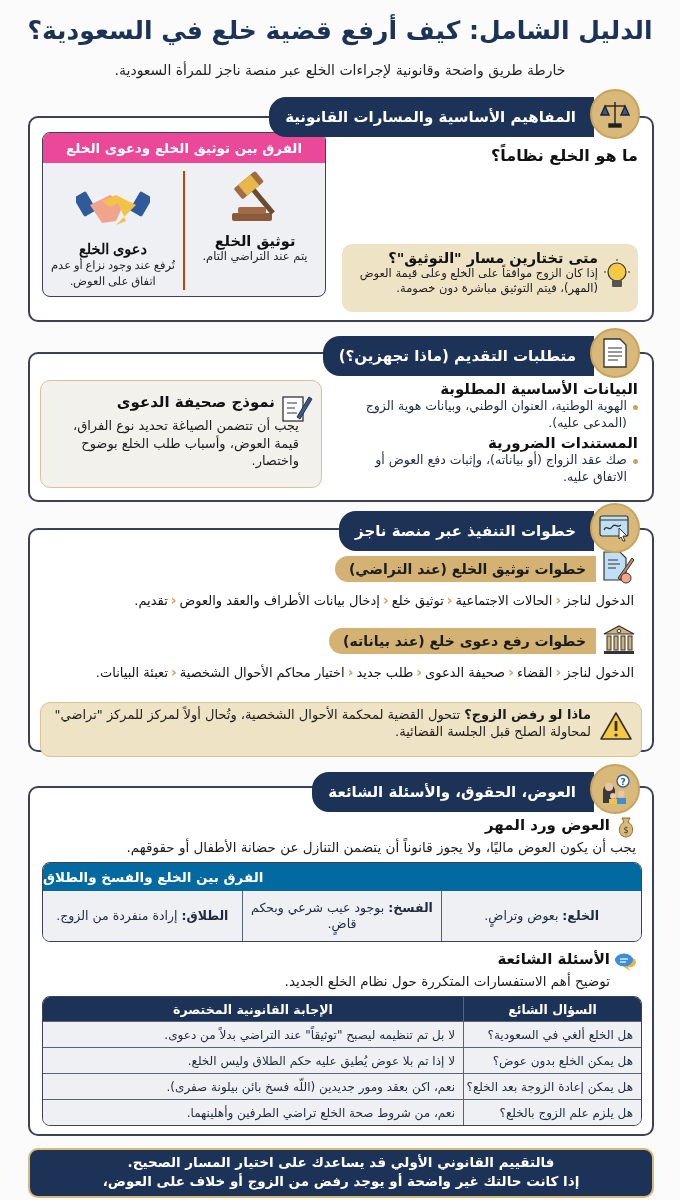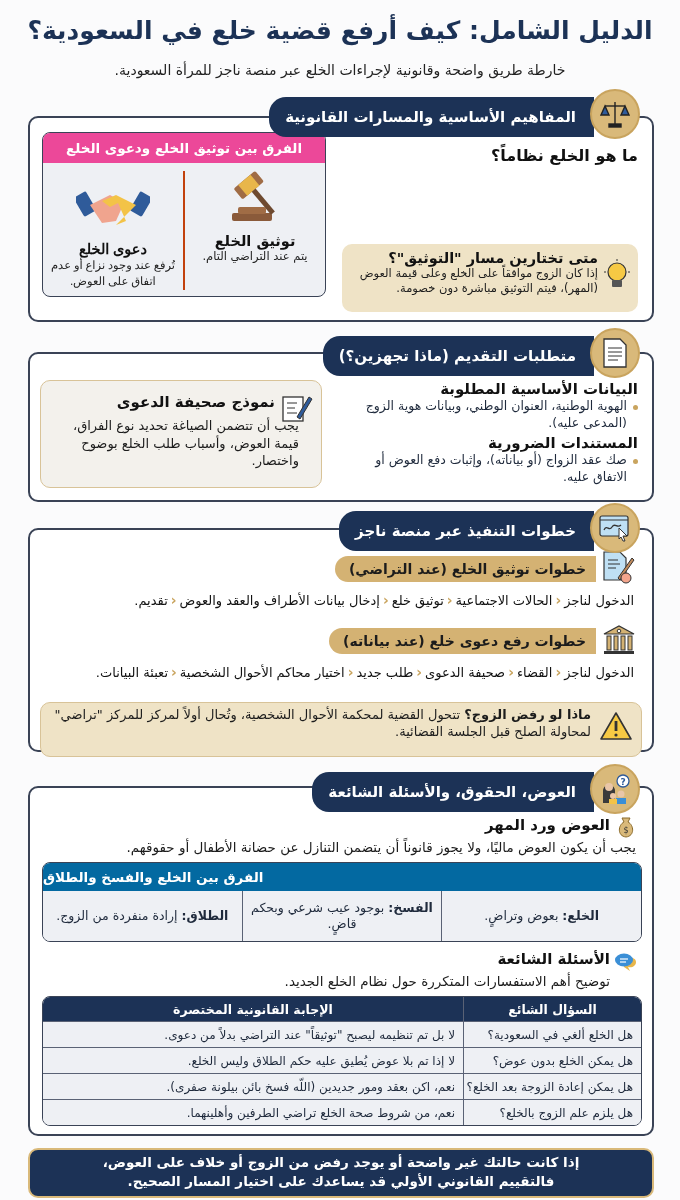--- a/index.html
+++ b/index.html
@@ -320,15 +320,15 @@
     <circle cx="22" cy="21" r="3.5" fill="#e9c6a8"></circle>
       <rect x="17" y="25" width="10" height="6" fill="#3b8fd6"></rect>
     <circle cx="14" cy="23" r="3" fill="#e9c6a8"></circle>
       <rect x="10" y="26" width="8" height="5" fill="#f3c347"></rect>
     <circle cx="24" cy="8" r="6" fill="#fff" stroke="#2f5b9a" stroke-width="1.3"></circle>
     <text x="24" y="11.5" font-size="9" text-anchor="middle" fill="#2f5b9a" font-weight="bold" font-family="DejaVu Sans, sans-serif">?</text>
   </svg>
 </div>
 
 <div class="cta">
+  <div>فالتقييم القانوني الأولي قد يساعدك على اختيار المسار الصحيح.</div>
   <div>إذا كانت حالتك غير واضحة أو يوجد رفض من الزوج أو خلاف على العوض،</div>
-  <div>فالتقييم القانوني الأولي قد يساعدك على اختيار المسار الصحيح.</div>
 </div>
 
 </body></html>

